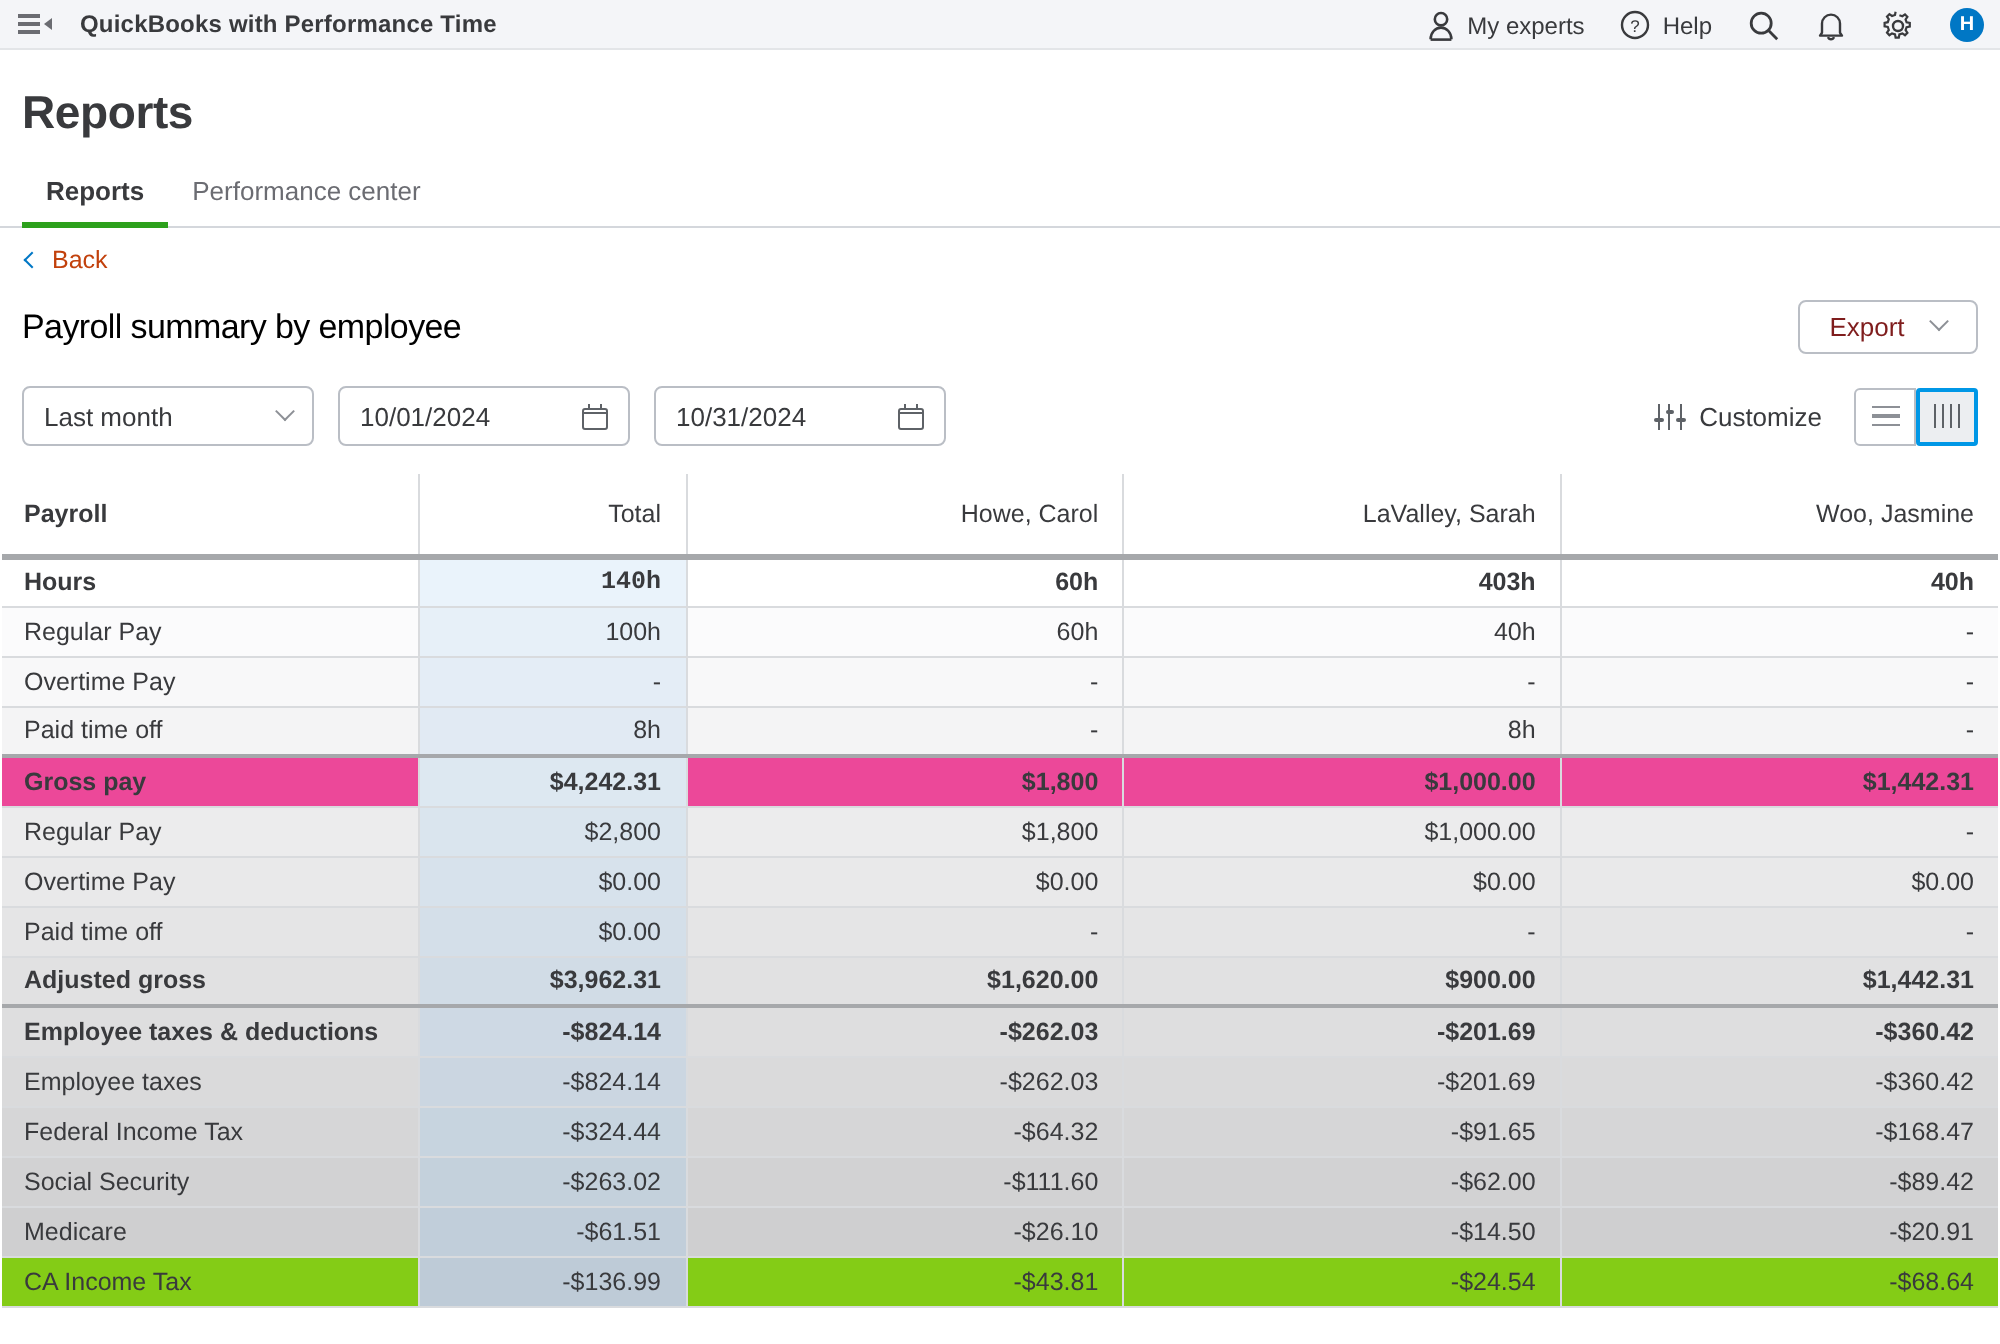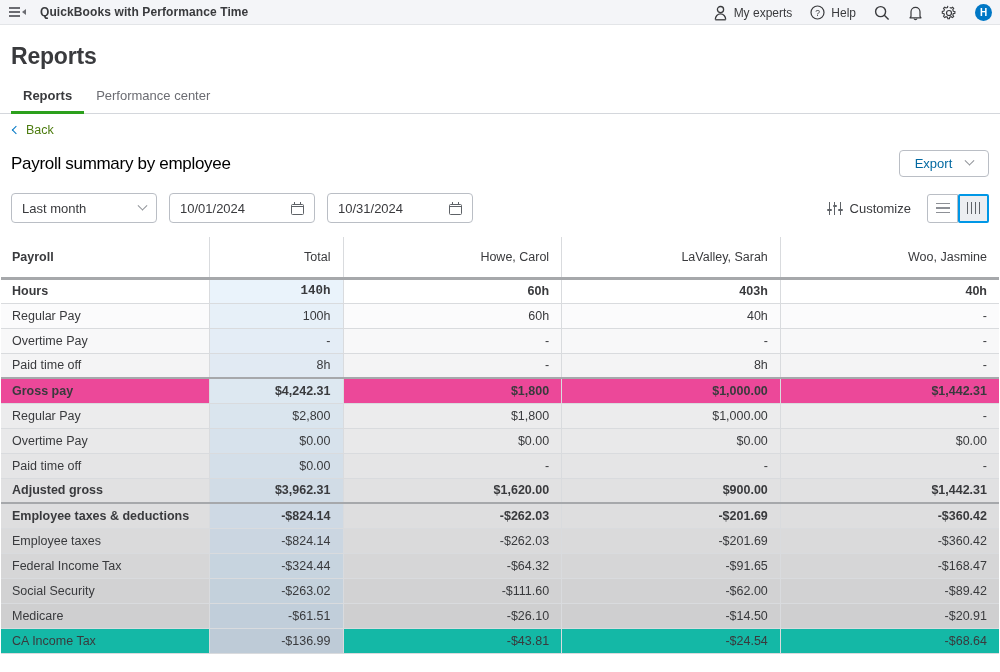--- a/index.html
+++ b/index.html
@@ -89,35 +89,35 @@
     display: flex; align-items: center; gap: 7px;
     cursor: pointer;
   }
   .back-chev {
     width: 6px; height: 6px;
     border-left: 1.6px solid #0077c5;
     border-bottom: 1.6px solid #0077c5;
     transform: rotate(45deg);
     margin-left: 2px;
   }
-  .back-label { font-size: 12.5px; color: #4d7c0f; }
+  .back-label { font-size: 12.5px; color: #c2410c; }
 
   
   .report-head {
     margin-top: 13px;
     padding: 0 11px;
     display: flex; align-items: center; justify-content: space-between;
   }
   .report-title {
     font-size: 17px; font-weight: normal;
     color: #000000; letter-spacing: -.3px;
   }
   .btn {
     border: 1px solid #babec5; border-radius: 4px;
-    background: #fff; color: #0369a1;
+    background: #fff; color: #7f1d1d;
     font-size: 13px; cursor: pointer;
     display: flex; align-items: center; justify-content: center;
     font-family: inherit;
     margin-left: 28px;
   }
   .export-btn { width: 90px; height: 27px; gap: 14px; }
   .chev-dn {
     width: 7px; height: 7px;
     border-right: 1.5px solid #8d9096;
     border-bottom: 1.5px solid #8d9096;
@@ -456,21 +456,21 @@
           <td class="emp-col">-$62.00</td>
           <td class="emp-col">-$89.42</td>
         </tr>
         <tr style="background: rgb(207, 207, 208);">
           <td class="label-col">Medicare</td>
           <td class="total-col" style="background: rgb(193, 206, 218);">-$61.51</td>
           <td class="emp-col">-$26.10</td>
           <td class="emp-col">-$14.50</td>
           <td class="emp-col">-$20.91</td>
         </tr>
-        <tr style="background: #14b8a6; margin-top: 28px;">
+        <tr style="background: #84cc16; margin-top: 28px;">
           <td class="label-col">CA Income Tax</td>
           <td class="total-col" style="background: rgb(190, 203, 215);">-$136.99</td>
           <td class="emp-col">-$43.81</td>
           <td class="emp-col">-$24.54</td>
           <td class="emp-col">-$68.64</td>
         </tr>
       </tbody>
   </table>
 </div>
 

